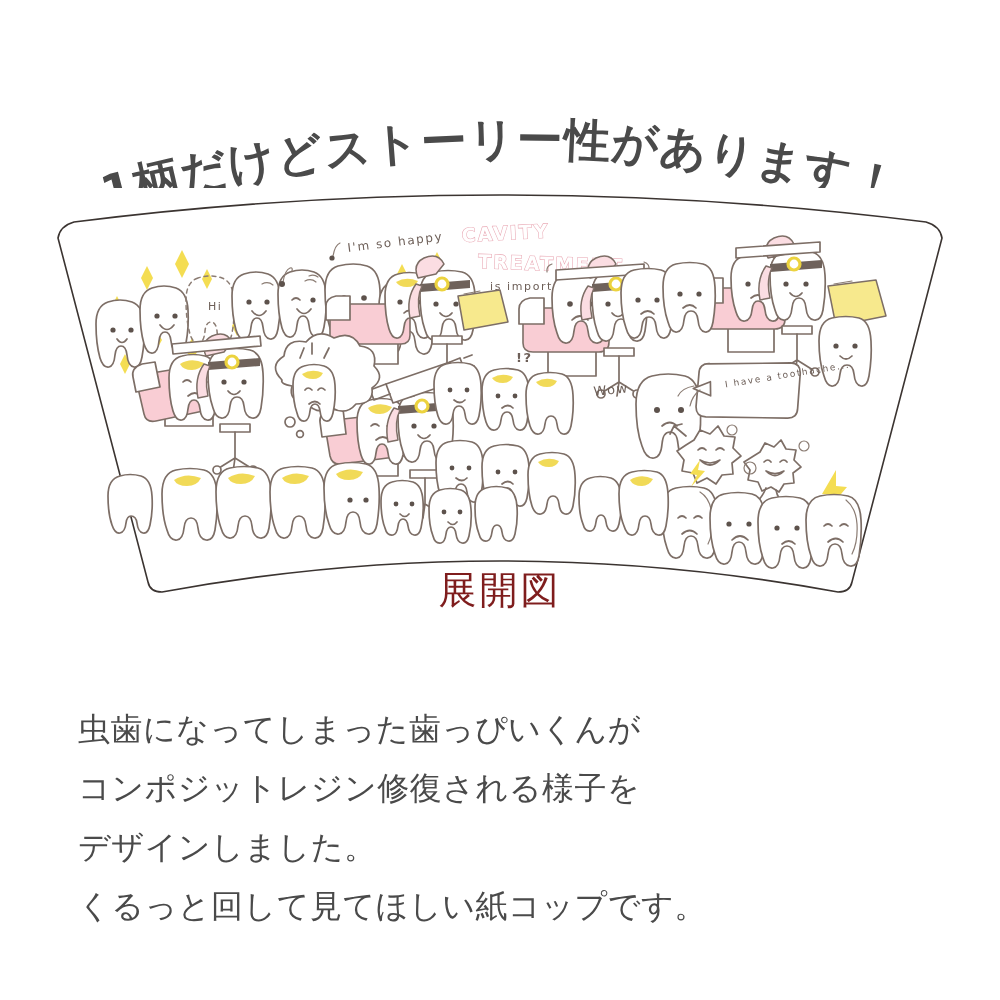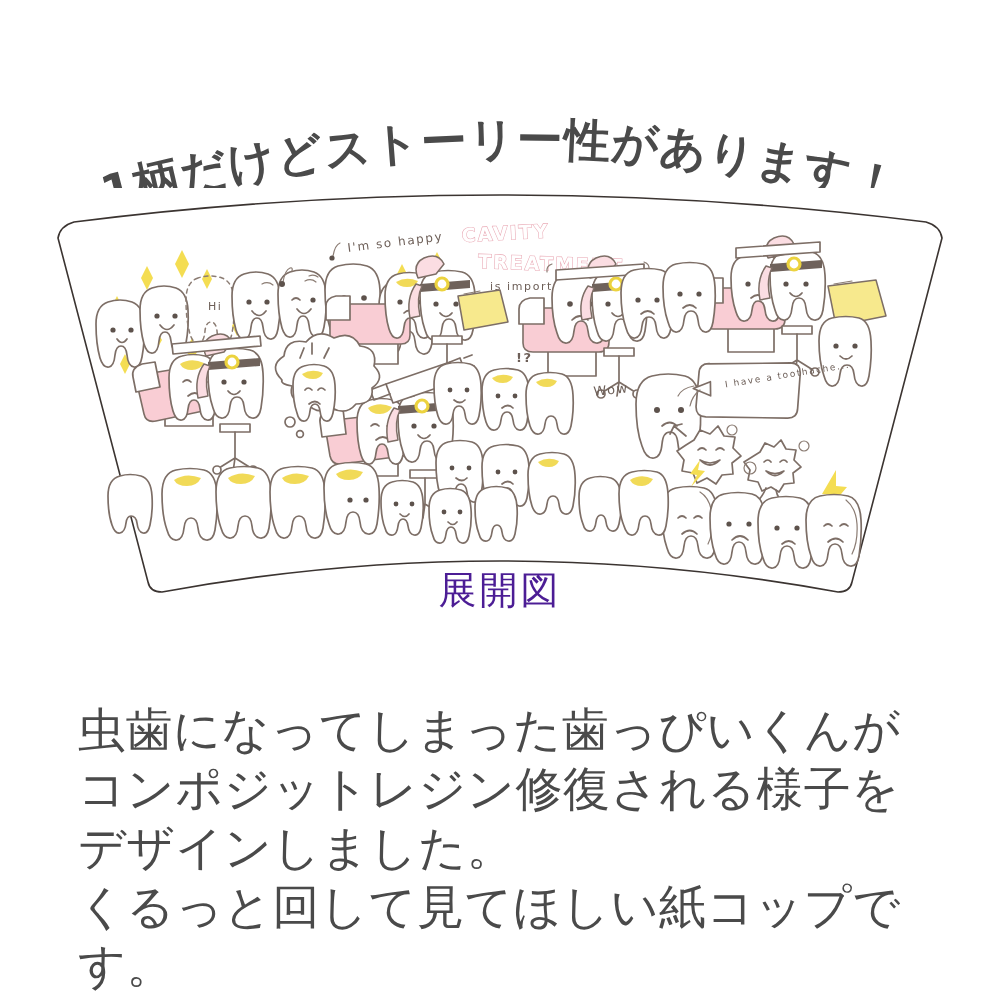--- a/index.html
+++ b/index.html
@@ -90,32 +90,32 @@
   
   #fan-caption {
     position: absolute;
     left: 0;
     top: 565px;
     width: 1000px;
     text-align: center;
     font-family: "DejaVu Sans", sans-serif;
     font-size: 38px;
     font-weight: 500;
-    color: #4c1d95;
+    color: #7f1d1d;
     letter-spacing: 3px;
   }
 
   
   #body-copy {
     position: absolute;
     left: 78px;
     top: 700px;
     width: 880px;
     font-family: "DejaVu Sans", sans-serif;
-    font-size: 47px;
+    font-size: 32px;
     line-height: 59px;
     color: #4a4a4a;
     letter-spacing: 0.5px;
     white-space: pre-line;
   }
 </style>
 </head>
 <body>
 
 <div id="headline-wrap">

